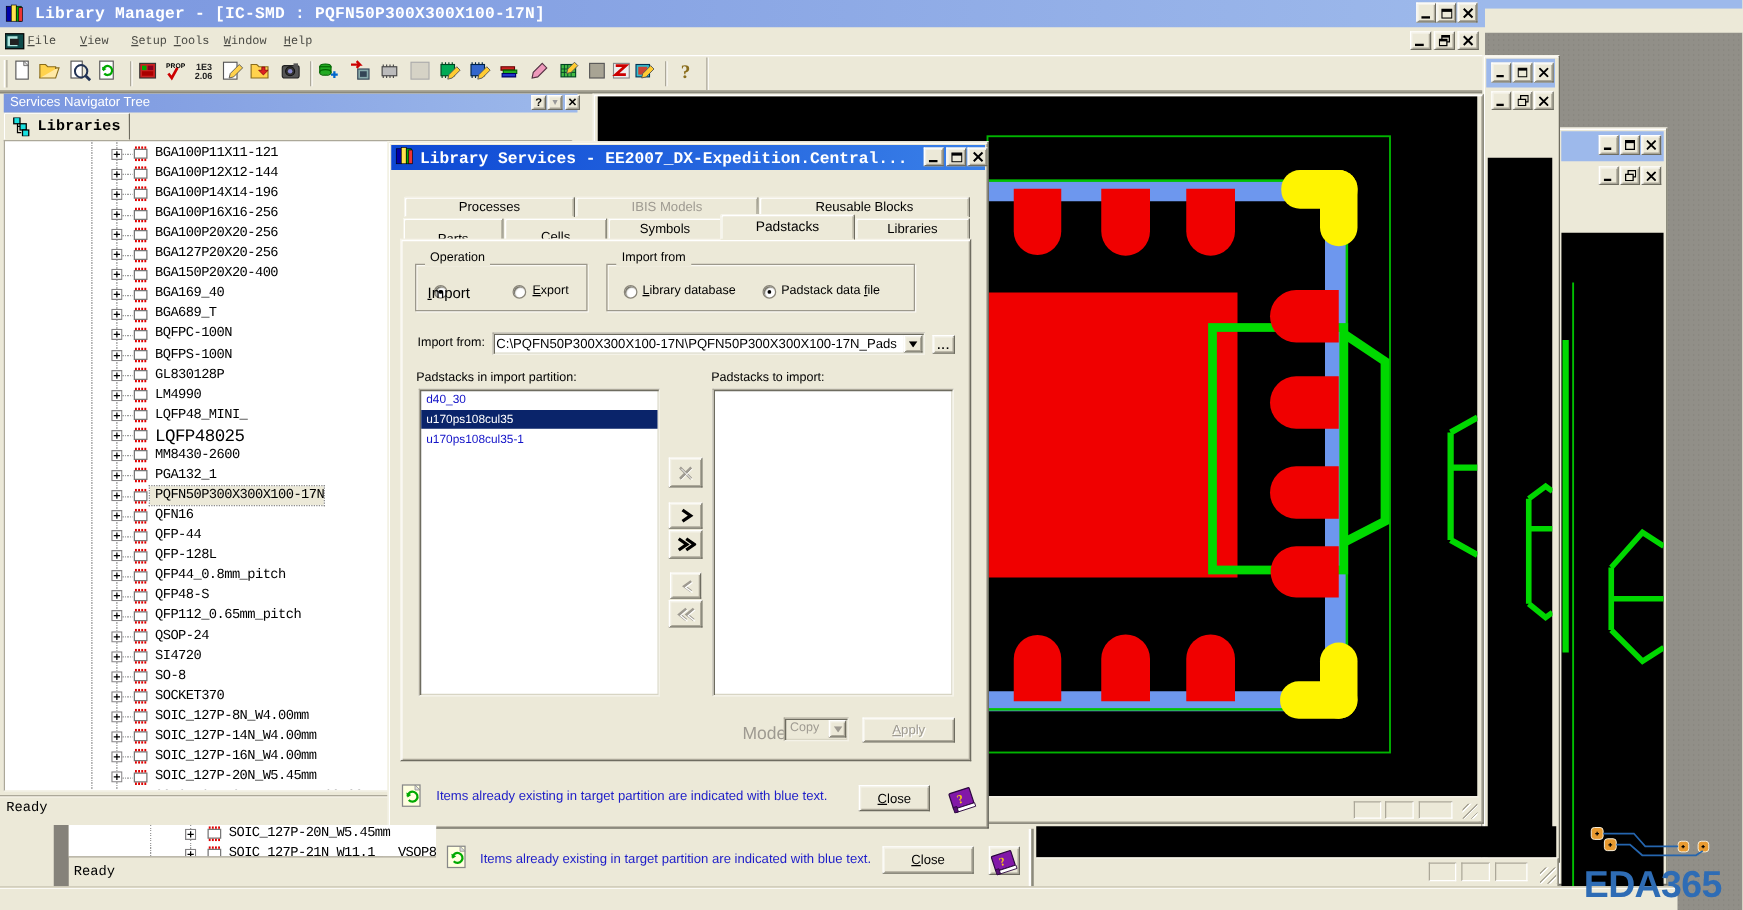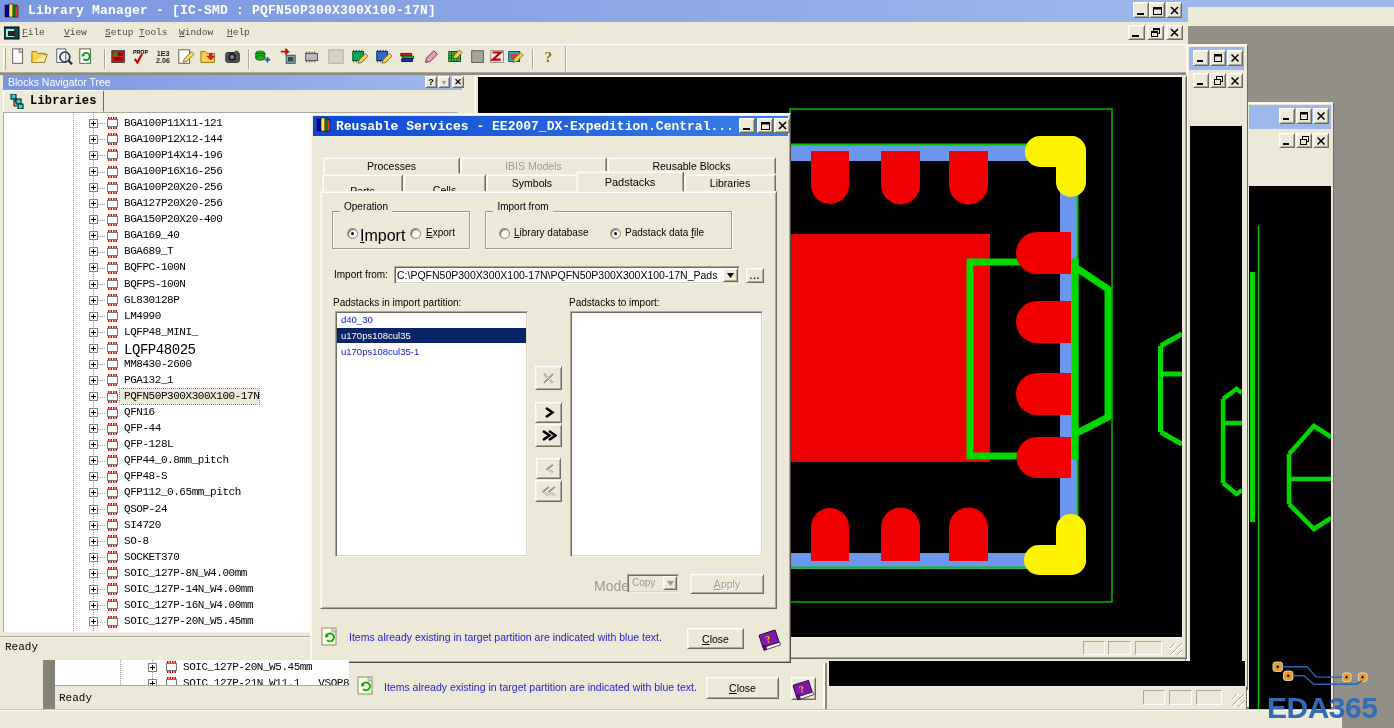--- a/index.html
+++ b/index.html
@@ -310,21 +310,21 @@
 </g>
 </g>
 </svg>
 <div class="a" style="left:478px;top:637px;width:705px;height:20px;background:#ece9d8;border-top:1px solid #f6f4ea"></div>
 <div class="a" style="left:1083px;top:641px;width:22px;height:14px;background:#ece9d8;border:1px solid;border-color:#aca899 #fff #fff #aca899"></div>
 <div class="a" style="left:1108px;top:641px;width:23px;height:14px;background:#ece9d8;border:1px solid;border-color:#aca899 #fff #fff #aca899"></div>
 <div class="a" style="left:1135px;top:641px;width:27px;height:14px;background:#ece9d8;border:1px solid;border-color:#aca899 #fff #fff #aca899"></div>
 <div class="a grip" style="left:1170px;top:643px;width:12px;height:12px"></div>
 <div class="a" style="left:0;top:75px;width:462px;height:584px;background:#ece9d8"></div>
 <div class="a" style="left:3px;top:75px;width:459px;height:15px;background:linear-gradient(90deg,#7a96df,#9db9eb)"></div>
-<div class="a" style="left:8px;top:76px;width:200px;height:13px;color:#fff;font-size:10.5px">Blocks Navigator Tree</div>
+<div class="a" style="left:8px;top:76px;width:200px;height:13px;color:#fff;font-size:10.5px">Services Navigator Tree</div>
 <div class="a btn" style="left:425px;top:76px;width:12px;height:12px;font-size:9px;font-weight:bold">?</div>
 <div class="a btn" style="left:438px;top:76px;width:12px;height:12px;font-size:7px;color:#999">▼</div>
 <div class="a btn" style="left:452px;top:76px;width:12px;height:12px;font-size:9px;font-weight:bold">✕</div>
 <div class="a" style="left:3px;top:90px;width:101px;height:22px;background:#ece9d8;border:1px solid;border-color:#fff #6e6c60 #ece9d8 #fff;border-radius:2px 2px 0 0"></div>
 <svg class="a" style="left:10px;top:94px" width="18" height="15" viewBox="0 0 18 15">
     <g stroke="#000" fill="none">
       <path d="M4 3 v9 h3 M4 7 h3"></path>
     </g>
     <rect x="1" y="0" width="5" height="5" fill="#19e0e0" stroke="#000"></rect>
     <rect x="6" y="5" width="5" height="5" fill="#19e0e0" stroke="#000"></rect>
@@ -962,21 +962,21 @@
 <div class="a" style="left:0;top:636px;width:462px;height:23px;background:#ece9d8;border-top:1px solid #aca899;box-shadow:inset 0 1px 0 #f6f4ea"></div>
 <div class="a mono" style="left:5px;top:641px;height:13px;font-size:11px;color:#000">Ready</div>
 <div class="a" style="left:310px;top:113px;width:481px;height:550px;background:#ece9d8;border:1px solid;border-color:#f6f4ea #4e4c44 #4e4c44 #f6f4ea;box-shadow:inset 1px 1px 0 #fff, inset -1px -1px 0 #aca899"></div>
 <div class="a" style="left:313px;top:116px;width:475px;height:20px;background:linear-gradient(90deg,#0d48d4,#3a80e8)"></div>
 <svg class="a" style="left:316px;top:117px" width="16" height="16">
     <rect x="1" y="2" width="4" height="12" fill="#00a" stroke="#000" stroke-width="0.5"></rect>
     <rect x="5" y="1" width="4" height="13" fill="#ffe34d" stroke="#000" stroke-width="0.5"></rect>
     <rect x="9" y="2" width="4" height="12" fill="#0a0" stroke="#000" stroke-width="0.5"></rect>
     <rect x="11" y="3" width="3" height="11" fill="#e33" stroke="#000" stroke-width="0.5"></rect>
   </svg>
-<div class="a mono" style="left:336px;top:119px;width:420px;height:15px;color:#fff;font-weight:bold;font-size:13px;white-space:nowrap">Reusable Services - EE2007_DX-Expedition.Central...</div>
+<div class="a mono" style="left:336px;top:119px;width:420px;height:15px;color:#fff;font-weight:bold;font-size:13px;white-space:nowrap">Library Services - EE2007_DX-Expedition.Central...</div>
 <div class="a btn" style="left:739px;top:118px;width:16px;height:15px">
     <svg width="9" height="9">
       <rect x="0" y="7" width="7" height="2" fill="#000"></rect>
     </svg>
   </div>
 <div class="a btn" style="left:757px;top:118px;width:16px;height:15px">
     <svg width="9" height="9">
       <rect x="0.5" y="1.5" width="8" height="7" fill="none" stroke="#000"></rect>
       <rect x="0.5" y="1.5" width="8" height="2" fill="#000"></rect>
     </svg>
@@ -993,21 +993,21 @@
 <div class="a tab" style="left:403px;top:174px;width:83px;height:32px">Cells</div>
 <div class="a tab" style="left:486px;top:174px;width:92px;height:18px">Symbols</div>
 <div class="a tab" style="left:684px;top:174px;width:92px;height:18px">Libraries</div>
 <div class="a pane" style="left:320px;top:191px;width:457px;height:418px"></div>
 <div class="a tab" style="left:576px;top:171px;width:108px;height:21px;border-bottom-color:#ece9d8;font-size:11px">Padstacks</div>
 <div class="a gb" style="left:332px;top:211px;width:138px;height:38px"></div>
 <div class="a" style="left:340px;top:201px;width:52px;height:12px;background:#ece9d8;font-size:10px;text-align:center">Operation</div>
 <div class="a radio" style="left:347px;top:228px;width:11px;height:11px">
     <div class="rdot"></div>
   </div>
-<div class="a" style="left:360px;top:227px;height:13px;font-size:16px"><u>I</u>mport</div>
+<div class="a" style="left:342px;top:227px;height:13px;font-size:12px"><u>I</u>mport</div>
 <div class="a radio" style="left:410px;top:228px;width:11px;height:11px"></div>
 <div class="a" style="left:426px;top:227px;height:13px;font-size:10px"><u>E</u>xport</div>
 <div class="a gb" style="left:485px;top:211px;width:247px;height:38px"></div>
 <div class="a" style="left:493px;top:201px;width:60px;height:12px;background:#ece9d8;font-size:10px;text-align:center">Import from</div>
 <div class="a radio" style="left:499px;top:228px;width:11px;height:11px"></div>
 <div class="a" style="left:514px;top:227px;height:13px;font-size:10px"><u>L</u>ibrary database</div>
 <div class="a radio" style="left:610px;top:228px;width:11px;height:11px">
     <div class="rdot"></div>
   </div>
 <div class="a" style="left:625px;top:227px;height:13px;font-size:10px">Padstack data <u>f</u>ile</div>

